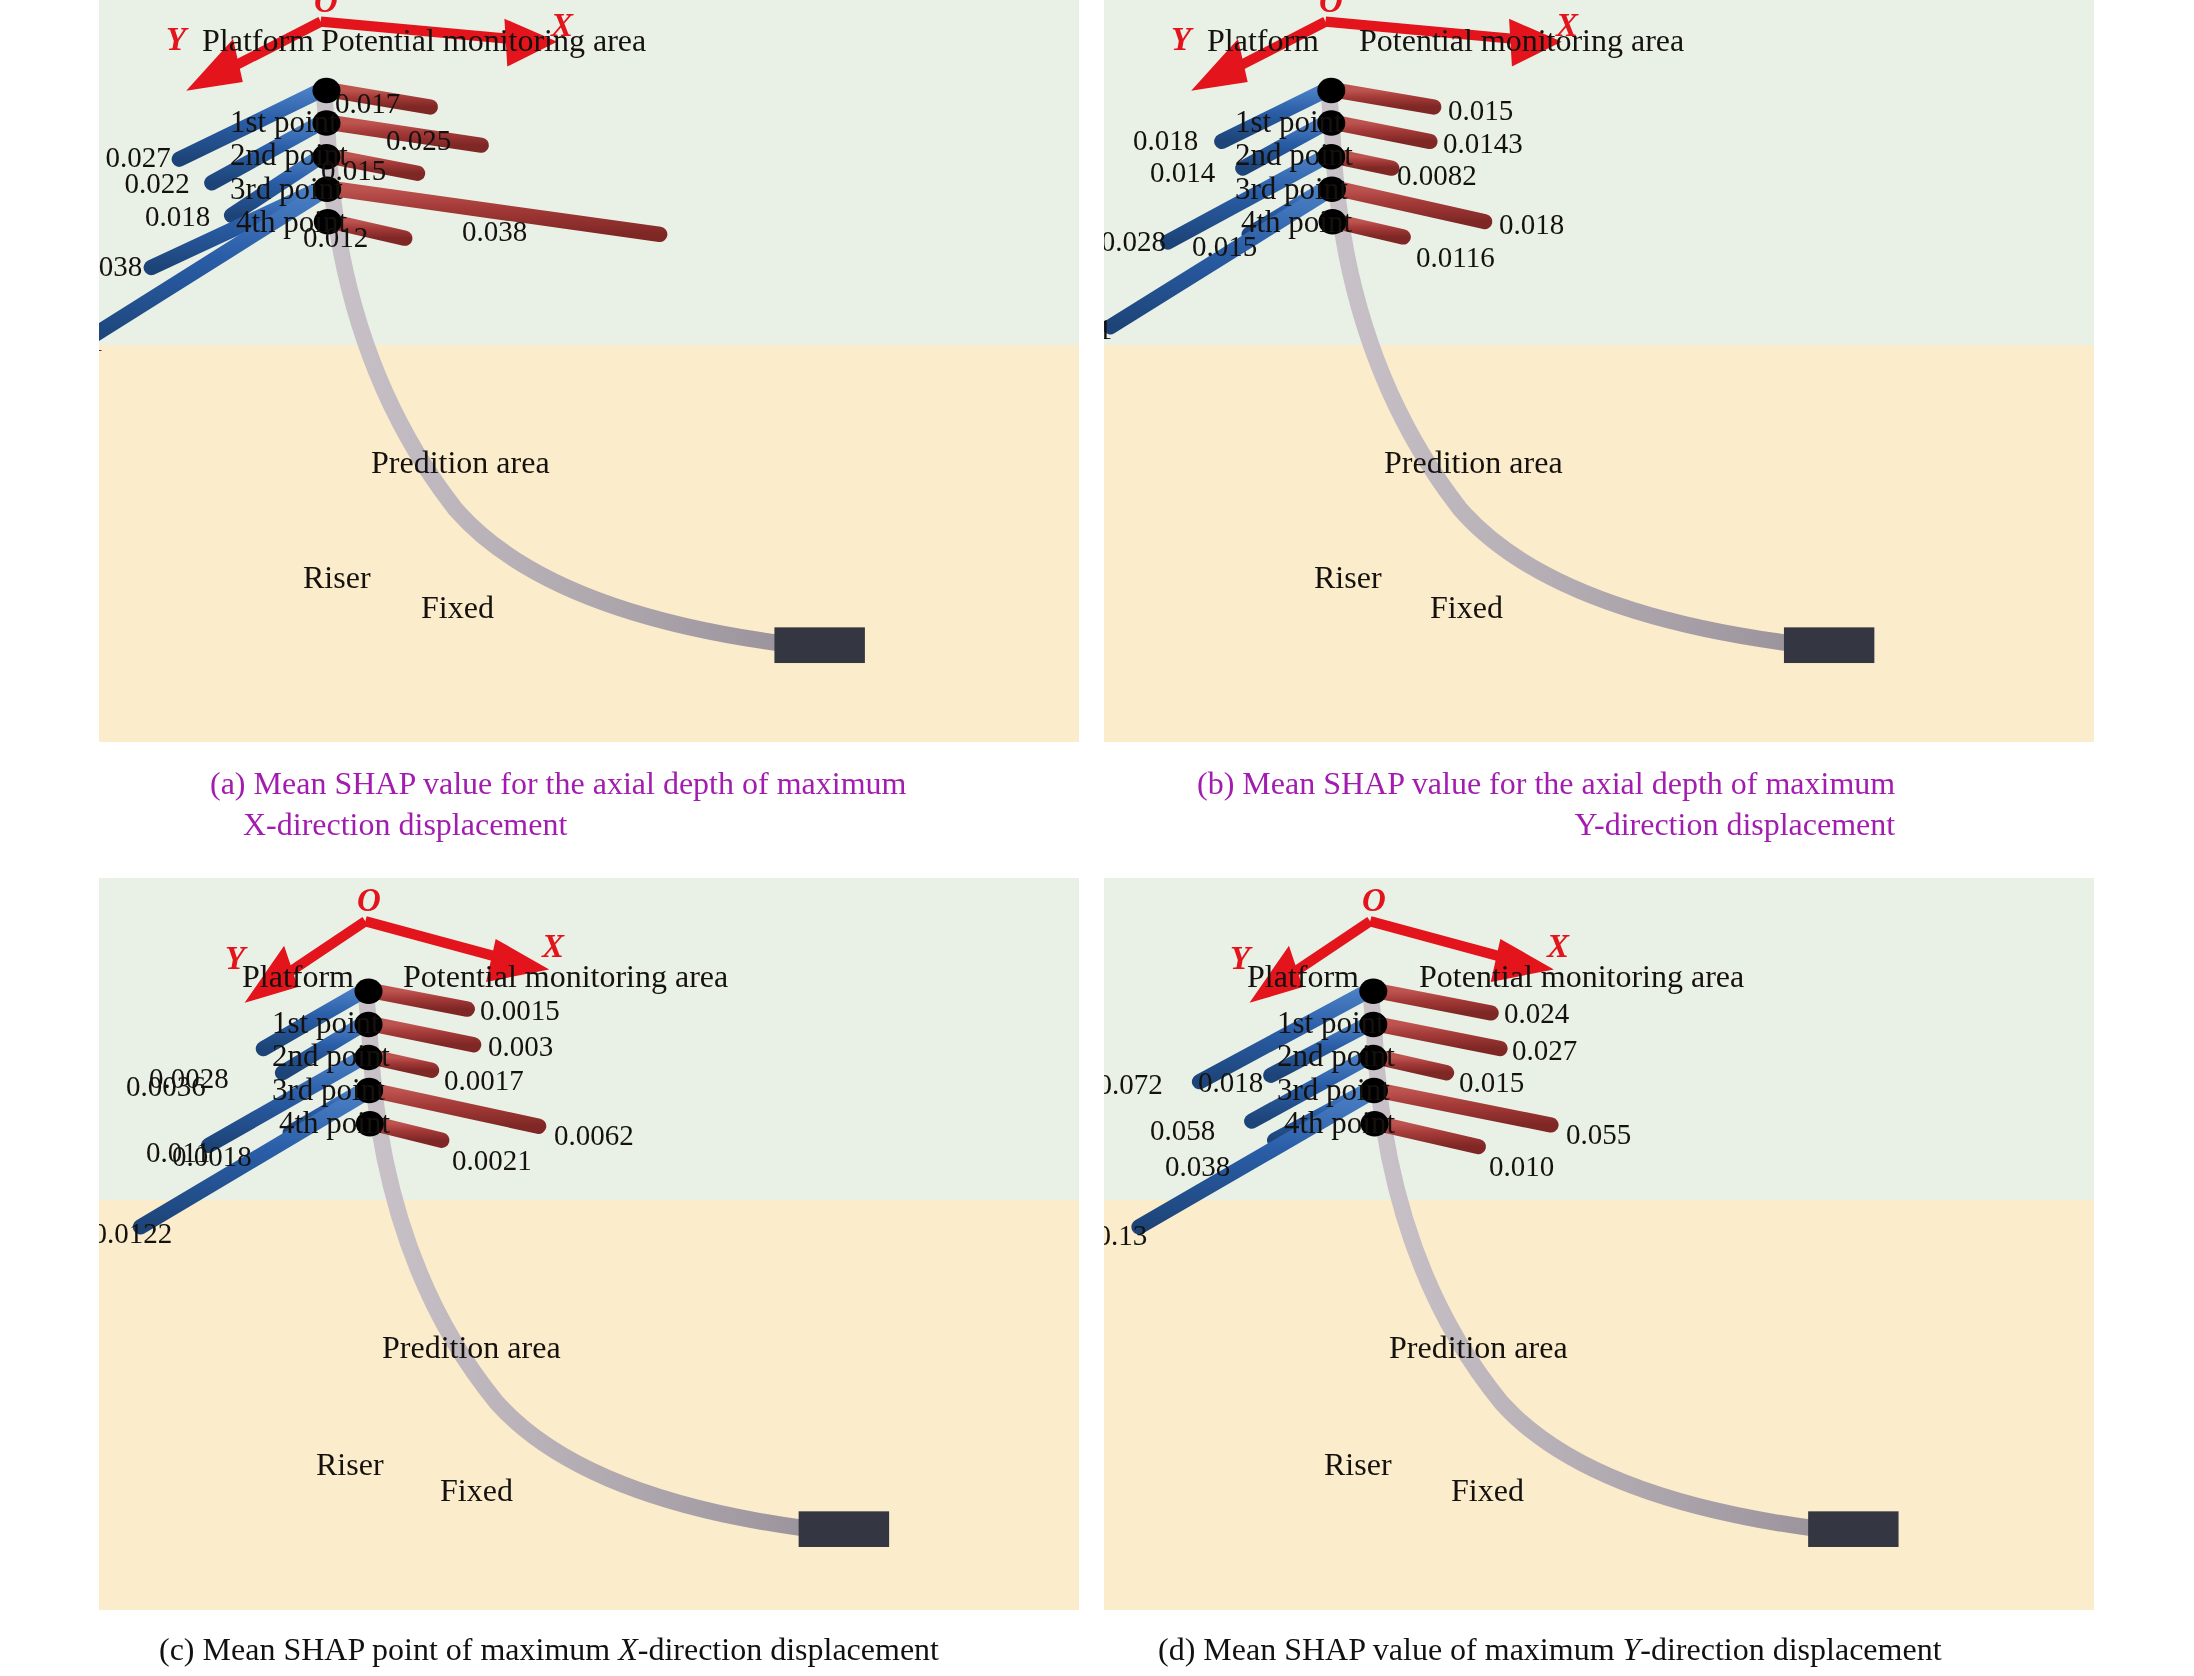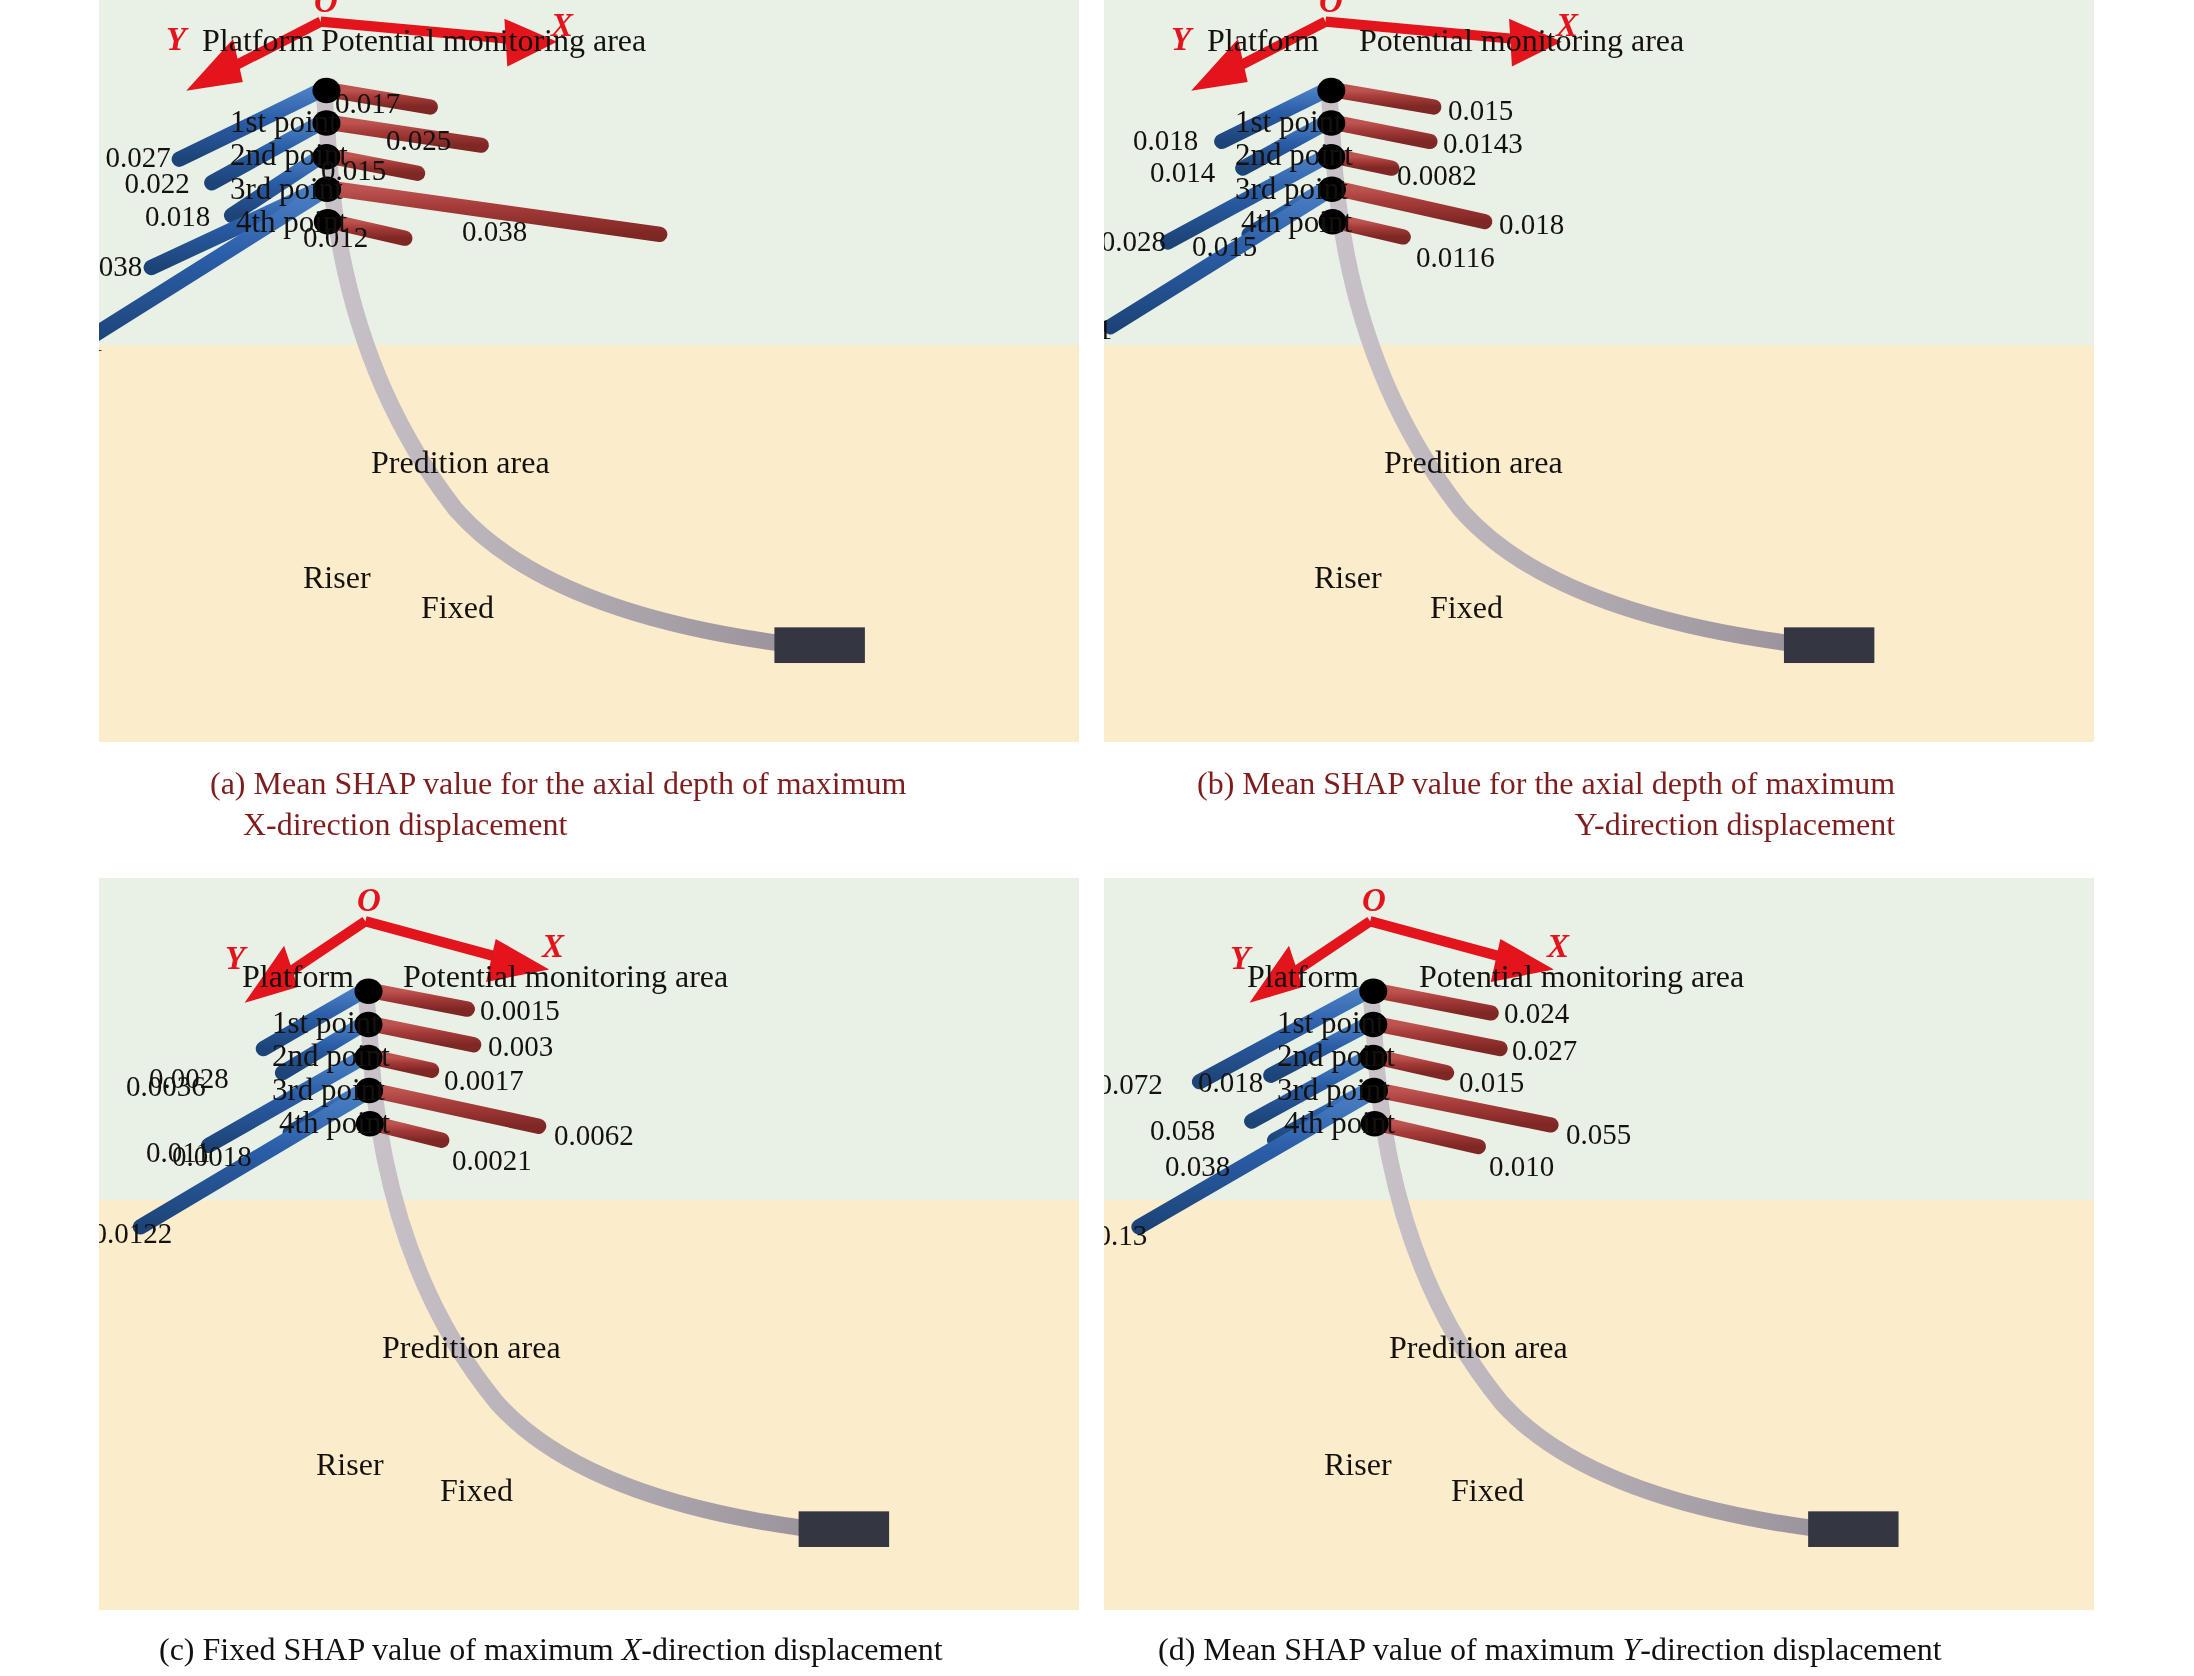--- a/index.html
+++ b/index.html
@@ -15,21 +15,21 @@
   .lbl{position:absolute;white-space:nowrap;color:#14110f;line-height:1;
        font-family:"Liberation Serif","DejaVu Serif",serif;}
   .lbl-num{font-size:29px;}
   .lbl-pt{font-size:31px;}
   .lbl-area{font-size:32px;}
   .lbl-axis{font-size:33px;color:#e3141b;font-style:italic;font-weight:700;}
   .lbl-platform{font-size:32px;}
   .caption{position:absolute;font-size:32px;color:#111;white-space:nowrap;
            font-family:"Liberation Serif","DejaVu Serif",serif;}
   .caption .it{font-style:italic;}
-  .cap-wrap{position:absolute;font-size:32px;color:#7f1d1d;
+  .cap-wrap{position:absolute;font-size:32px;color:#a21caf;
             font-family:"Liberation Serif","DejaVu Serif",serif;line-height:1.28;}
 </style>
 </head>
 <body>
 
 <div id="root">
 
   <div class="panel" style="left:99px;top:0px;width:980px;height:742px;">
     <div class="band-green" style="height:345px;"></div>
     <div class="band-tan" style="top:345px;height:397px;"></div>
@@ -254,21 +254,21 @@
     <div class="lbl lbl-num" style="left:-6.4px;top:341px;">0.0122</div>
 
     <div class="lbl lbl-num" style="left:381px;top:118px;">0.0015</div>
     <div class="lbl lbl-num" style="left:389px;top:154px;">0.003</div>
     <div class="lbl lbl-num" style="left:345px;top:188px;">0.0017</div>
     <div class="lbl lbl-num" style="left:455px;top:243px;">0.0062</div>
     <div class="lbl lbl-num" style="left:353px;top:268px;">0.0021</div>
   </div>
 
   <div class="caption" style="left:159px;top:1631px;">
-    <span>(c) Fixed SHAP value of maximum </span><span class="it">X</span><span>-direction displacement</span>
+    <span>(c) Mean SHAP point of maximum </span><span class="it">X</span><span>-direction displacement</span>
   </div>
 
   <div class="panel" style="left:1104px;top:878px;width:990px;height:732px;">
     <div class="band-green" style="height:322px;"></div>
     <div class="band-tan" style="top:322px;height:411px;"></div>
 
     <svg class="svgwrap" viewBox="0 0 1555 1150" preserveAspectRatio="none">
       <path d="M 418 172 L 424 235 Q 440 600 625 825 Q 760 975 1118 1022" fill="none" stroke="url(#ggray)" stroke-width="26" stroke-linecap="round"></path>
       <rect x="1106" y="995" width="142" height="56" fill="#343742"></rect>
 

